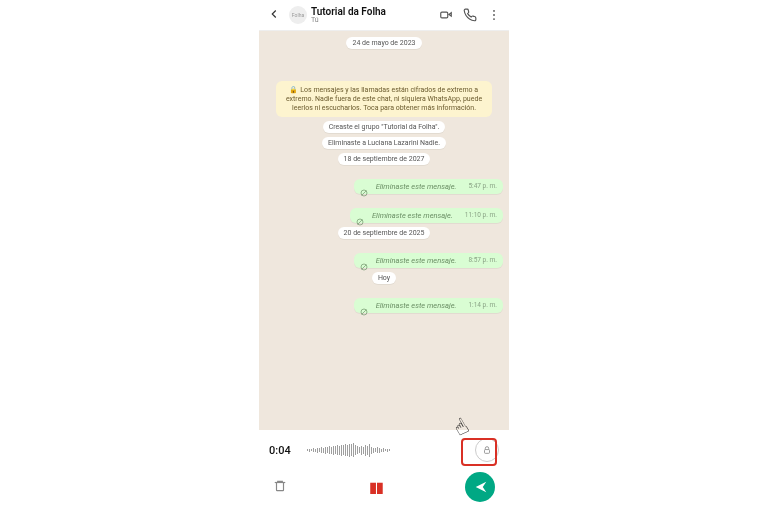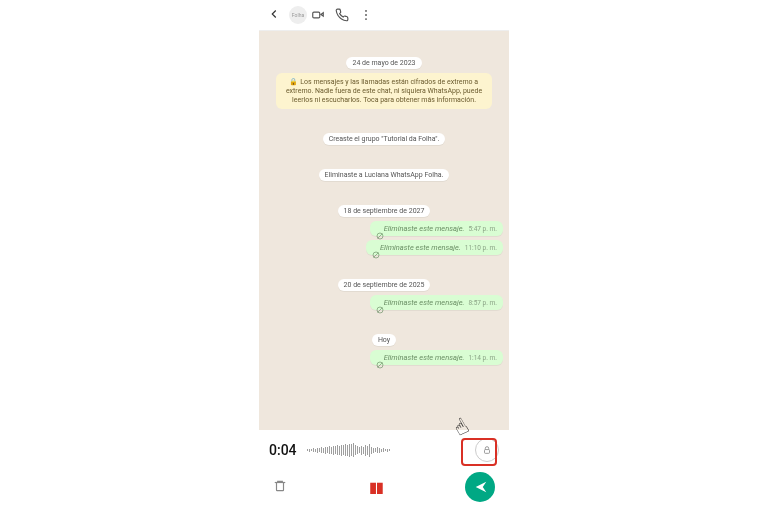--- a/index.html
+++ b/index.html
@@ -58,61 +58,62 @@
     overflow: hidden;
   }
   .datechip, .syschip {
     background: #fff;
     color: #555;
     font-size: 7px;
     padding: 2px 6px;
     border-radius: 6px;
     box-shadow: 0 1px 0 rgba(0,0,0,.05);
     text-align: center;
-    margin-top: 20px;
   }
   .encbox {
     background: #fdf4cf;
     color: #6b5b2e;
     font-size: 7px;
     line-height: 1.25;
     padding: 5px 8px;
     border-radius: 6px;
     text-align: center;
     max-width: 200px;
+    margin-top: 28px;
   }
   .deleted {
     align-self: flex-end;
     background: #d9fdd3;
     border-radius: 6px;
     padding: 3px 6px;
     display: flex;
-    align-items: flex-end;
-    gap: 0;
+    align-items: flex-start;
+    gap: 8px;
     box-shadow: 0 1px 0 rgba(0,0,0,.05);
+    margin-top: 10px;
   }
   .deleted .ico {
     width: 8px; height: 8px;
     color: #6b8f65;
   }
   .deleted .txt { font-style: italic; color: #6b8f65; font-size: 7.5px; }
   .deleted .ts { font-size: 6.5px; color: #8aa385; margin-left: 4px; }
 
   .footer {
     background: #fff;
     padding: 6px 10px 10px;
     position: relative;
   }
   .wave-row {
     display: flex;
     align-items: center;
     gap: 8px;
     height: 28px;
   }
-  .timer { font-size: 14px; color: #111; font-weight: 500; width: 30px; }
+  .timer { font-size: 11px; color: #111; font-weight: 500; width: 30px; }
   .wave {
     flex: 1;
     height: 18px;
     display: flex;
     align-items: center;
     gap: 1px;
   }
   .wave span {
     width: 1px;
     background: #9e9e9e;
@@ -166,20 +167,24 @@
 
 <div class="phone">
 
   <div class="header">
     <div style="padding:2px 4px;">
       <svg viewBox="0 0 24 24" width="14" height="14" fill="none" stroke="#333" stroke-width="2">
           <path d="M15 18l-6-6 6-6"></path>
         </svg>
     </div>
     <div class="avatar">Folha</div>
+    <div class="title-wrap">
+      <div class="title">Tutorial da Folha</div>
+      <div class="subtitle">Tú</div>
+    </div>
     <div class="hicons">
       <div class="hicon">
         <svg viewBox="0 0 24 24" fill="none" stroke="currentColor" stroke-width="2">
             <rect x="3" y="7" width="12" height="10" rx="2"></rect>
             <path d="M21 8l-4 3 4 3V8z"></path>
           </svg>
       </div>
       <div class="hicon">
         <svg viewBox="0 0 24 24" fill="none" stroke="currentColor" stroke-width="2">
             <path d="M22 16.9v3a2 2 0 0 1-2.2 2 19.8 19.8 0 0 1-8.6-3.1 19.5 19.5 0 0 1-6-6A19.8 19.8 0 0 1 2.1 4.2 2 2 0 0 1 4.1 2h3a2 2 0 0 1 2 1.7c.1.9.3 1.8.6 2.6a2 2 0 0 1-.5 2.1L8 9.6a16 16 0 0 0 6 6l1.2-1.2a2 2 0 0 1 2.1-.5c.8.3 1.7.5 2.6.6a2 2 0 0 1 1.7 2z"></path>
@@ -192,21 +197,21 @@
             <circle cx="12" cy="19" r="1.6"></circle>
           </svg>
       </div>
     </div>
   </div>
 
   <div class="chat">
     <div class="datechip">24 de mayo de 2023</div>
     <div class="encbox">🔒 Los mensajes y las llamadas están cifrados de extremo a extremo. Nadie fuera de este chat, ni siquiera WhatsApp, puede leerlos ni escucharlos. Toca para obtener más información.</div>
     <div class="syschip">Creaste el grupo "Tutorial da Folha".</div>
-    <div class="syschip">Eliminaste a Luciana WhatsApp Folha.</div>
+    <div class="syschip">Eliminaste a Luciana Lazarini Nadie.</div>
 
     <div class="datechip">18 de septiembre de 2027</div>
 
     <div class="deleted">
       <span class="ico"><svg viewBox="0 0 24 24" fill="none" stroke="currentColor" stroke-width="2">
             <circle cx="12" cy="12" r="9"></circle>
             <line x1="5" y1="19" x2="19" y2="5"></line>
           </svg></span>
       <span class="txt">Eliminaste este mensaje.</span>
       <span class="ts">5:47 p. m.</span>

